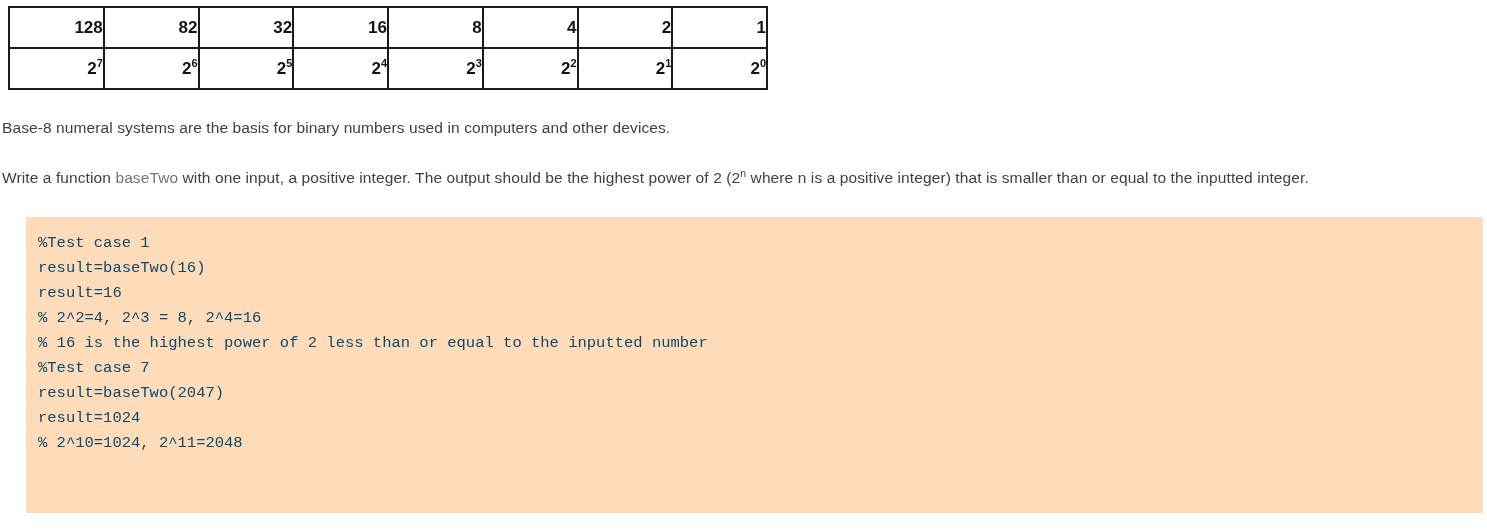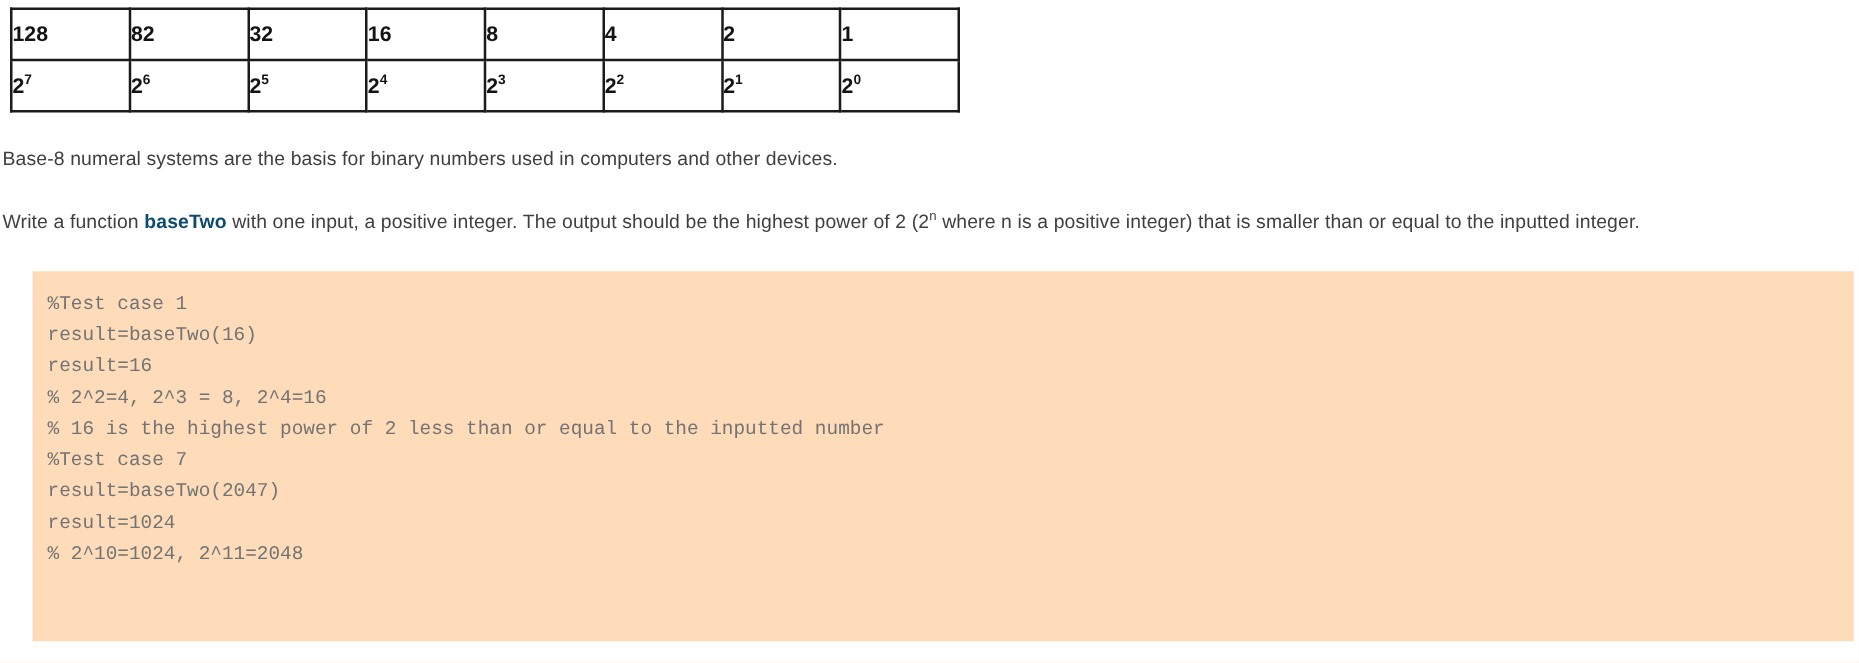--- a/index.html
+++ b/index.html
@@ -26,21 +26,21 @@
   table.powers-table {
     border-collapse: collapse;
     table-layout: fixed;
     width: 742px;
     background: #ffffff;
   }
   table.powers-table td {
     border: 2px solid #1a1a1a;
     width: 92.75px;
     height: 39px;
-    text-align: left;
+    text-align: right;
     vertical-align: middle;
     font-family: "Liberation Sans", sans-serif;
     font-weight: bold;
     font-size: 17px;
     color: #141414;
     padding: 0;
     line-height: 1;
   }
   table.powers-table td sup {
     font-size: 11px;
@@ -54,21 +54,21 @@
     position: absolute;
     left: 2px;
     font-size: 15.5px;
     line-height: 22px;
     color: #3f3f3f;
     font-family: "Liberation Sans", sans-serif;
     letter-spacing: 0.1px;
   }
   .prose-1 { top: 101px; width: 1480px; }
   .prose-2 { top: 151px; width: 1483px; }
-  .prose strong { font-weight: bold; color: #0c4a6e; }
+  .prose strong { font-weight: normal; color: #737373; }
   .prose sup {
     font-size: 10.5px;
     vertical-align: super;
     line-height: 0;
   }
 
   
   .code-block {
     position: absolute;
     left: 26px;
@@ -77,21 +77,21 @@
     height: 296px;
     background: #fedcba;
     box-sizing: border-box;
     padding: 14px 0 0 12px;
     overflow: hidden;
   }
   .code-line {
     font-family: "Liberation Mono", "DejaVu Sans Mono", monospace;
     font-size: 15.5px;
     line-height: 25px;
-    color: #737373;
+    color: #0c4a6e;
     white-space: pre;
     letter-spacing: 0px;
   }
 </style>
 </head>
 <body>
 
 <div class="powers-table-wrap">
   <table class="powers-table">
     <tbody>

